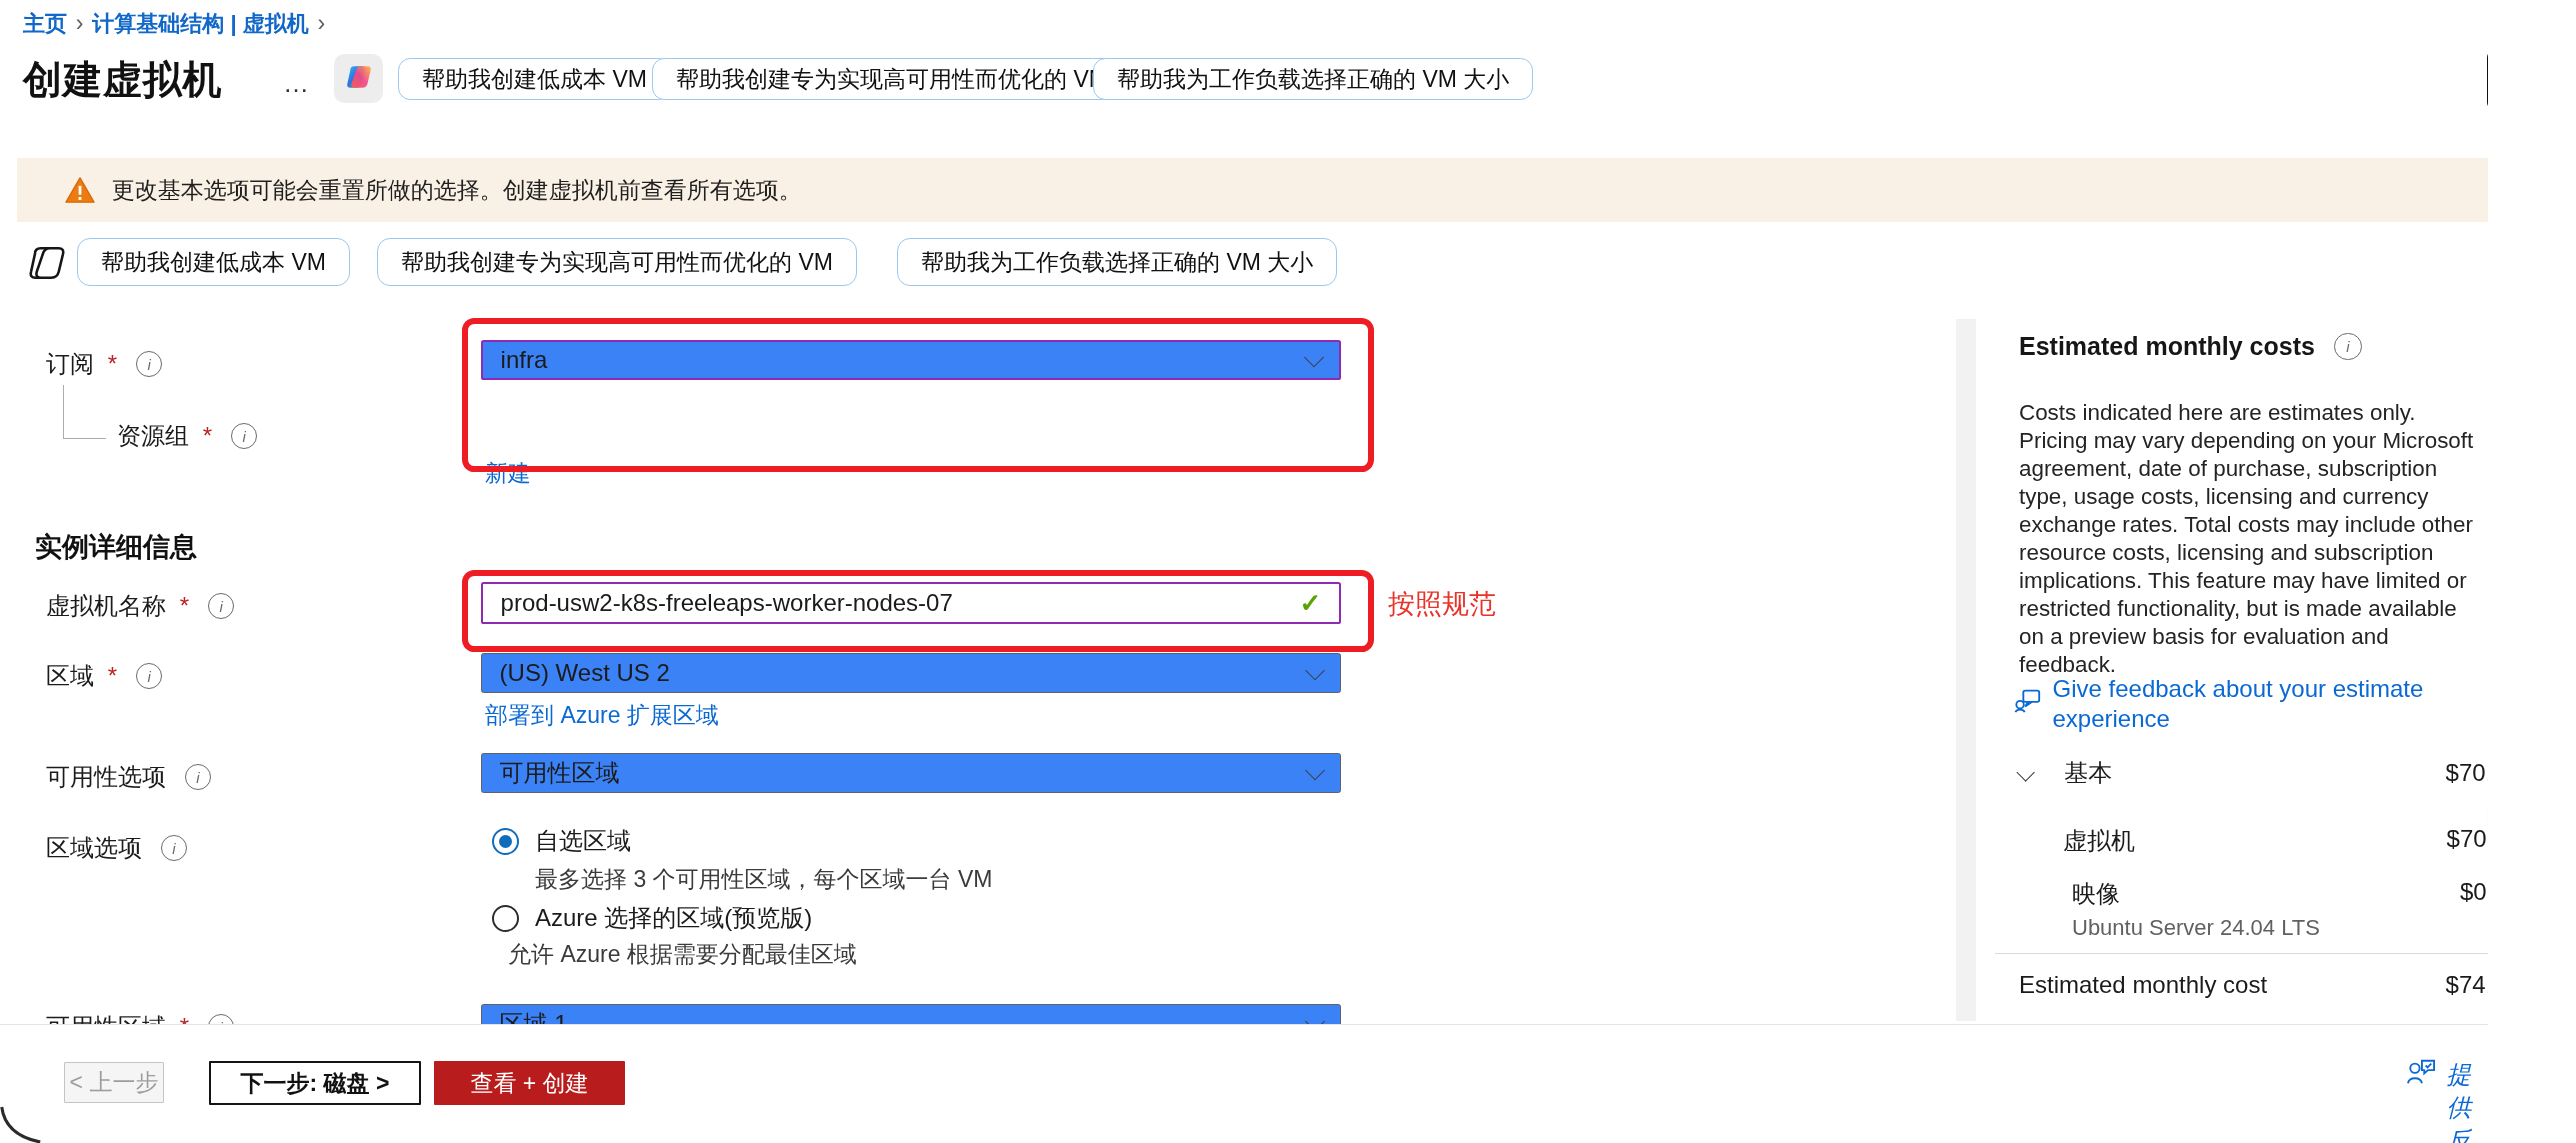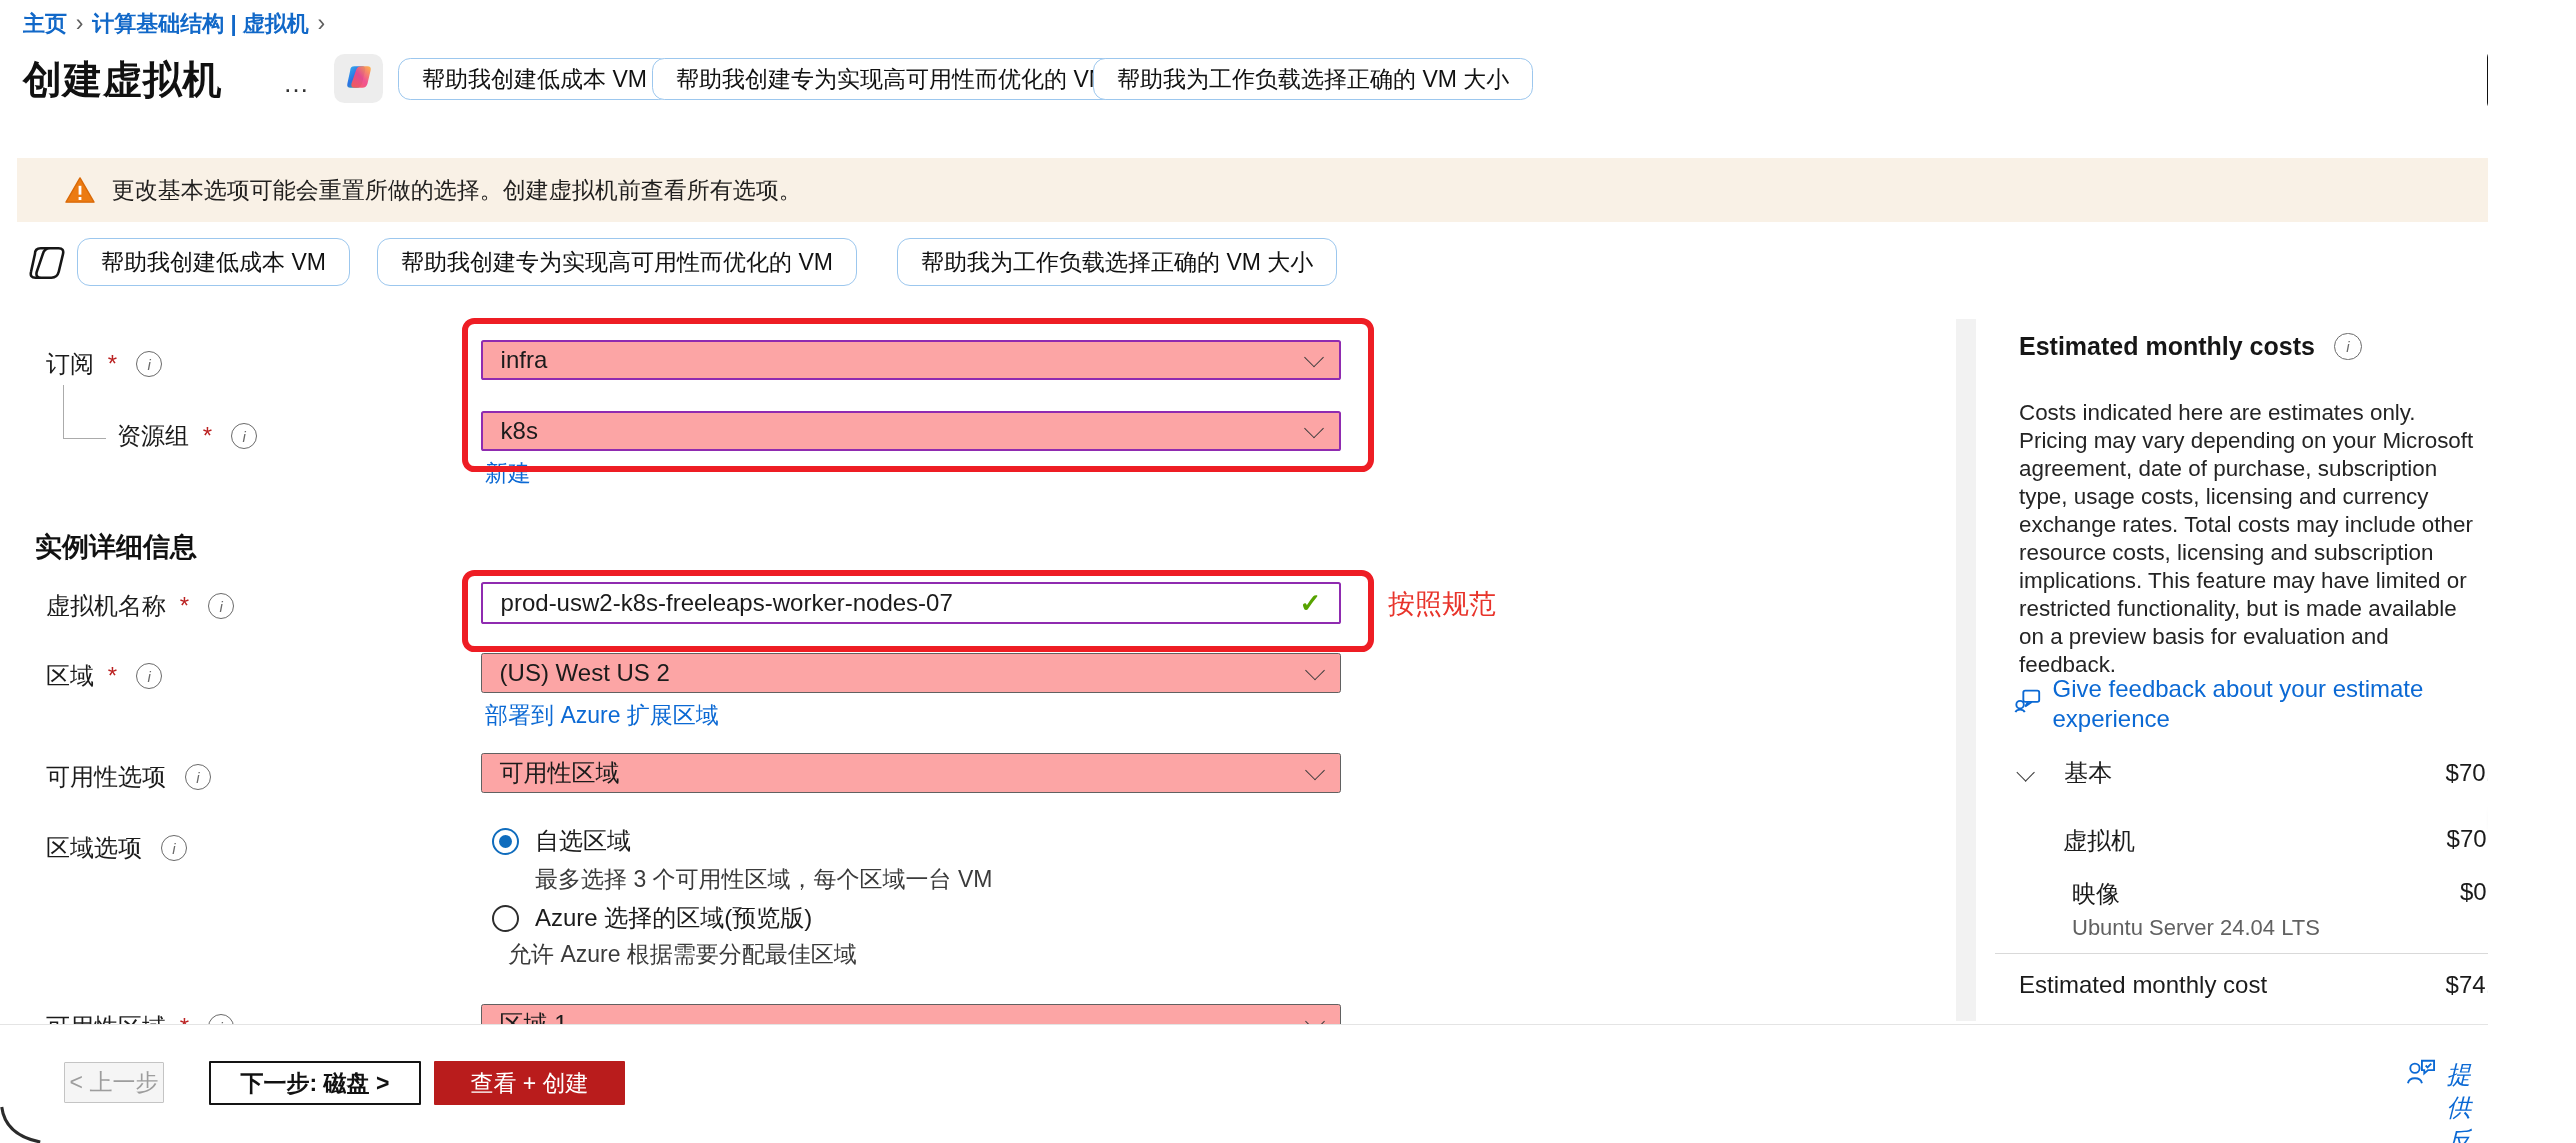--- a/index.html
+++ b/index.html
@@ -23,21 +23,21 @@
 
   
   .banner{left:16.7px;top:158px;width:2540px;height:64px;background:#f9f1e6;display:flex;align-items:center;}
   .banner-text{font-size:23px;color:#201f1e;margin-left:16px;}
 
   
   .lbl{font-size:24px;color:#1b1b1b;display:flex;align-items:center;gap:12px;white-space:nowrap;}
   .req{color:#b22;font-size:24px;margin-left:1.8px;}
   .info{display:inline-flex;align-items:center;justify-content:center;width:24px;height:24px;border:1.4px solid #6a6a6a;
         border-radius:50%;font-size:15px;color:#6a6a6a;font-style:italic;margin-left:7px;flex:0 0 auto;}
-  .ddl{width:860px;height:40px;border:1.4px solid #616161;border-radius:2.6px;background:#fca5a5;
+  .ddl{width:860px;height:40px;border:1.4px solid #616161;border-radius:2.6px;background:#3b82f6;
        display:flex;align-items:center;padding:0 17.6px;font-size:24px;color:#1b1b1b;box-sizing:border-box;}
   .ddl.focus{border:2.3px solid #8f2bb0;}
   .caret{width:13px;height:13px;border-right:1.9px solid #3c3c3c;border-bottom:1.9px solid #3c3c3c;
          transform:rotate(45deg) translate(-1.8px,-1.8px);margin-left:auto;flex:0 0 auto;}
   .txtin{width:860px;height:42px;border:2.3px solid #8f2bb0;border-radius:2.6px;background:#fff;
         display:flex;align-items:center;padding:0 17.6px;font-size:24px;box-sizing:border-box;}
   .check{color:#57a300;font-size:26px;font-weight:700;margin-left:auto;}
   .link{color:#0b69d4;font-size:23px;text-decoration:none;}
   .section-h{font-size:27px;font-weight:800;color:#111;}
   .connector{border-left:1.4px solid #ababab;border-bottom:1.4px solid #ababab;}
@@ -146,24 +146,20 @@
     <span class="caret"></span>
   </div>
 
   <div class="abs connector" style="left:63px;top:385px;width:42px;height:53px;"></div>
 
   <div class="abs lbl" style="left:117px;top:420px;">
     <span>资源组</span>
       <span class="req">*</span>
     <span class="info">i</span>
   </div>
-  <div class="abs ddl focus" style="left:481px;top:411px;">
-    <span>k8s</span>
-    <span class="caret"></span>
-  </div>
   <a class="abs link" style="left:485px;top:458px;">新建</a>
 
   <div class="abs section-h" style="left:35px;top:529px;">实例详细信息</div>
 
   <div class="abs lbl" style="left:46px;top:590px;">
     <span>虚拟机名称</span>
       <span class="req">*</span>
     <span class="info">i</span>
   </div>
   <div class="abs txtin" style="left:481px;top:582px;">

